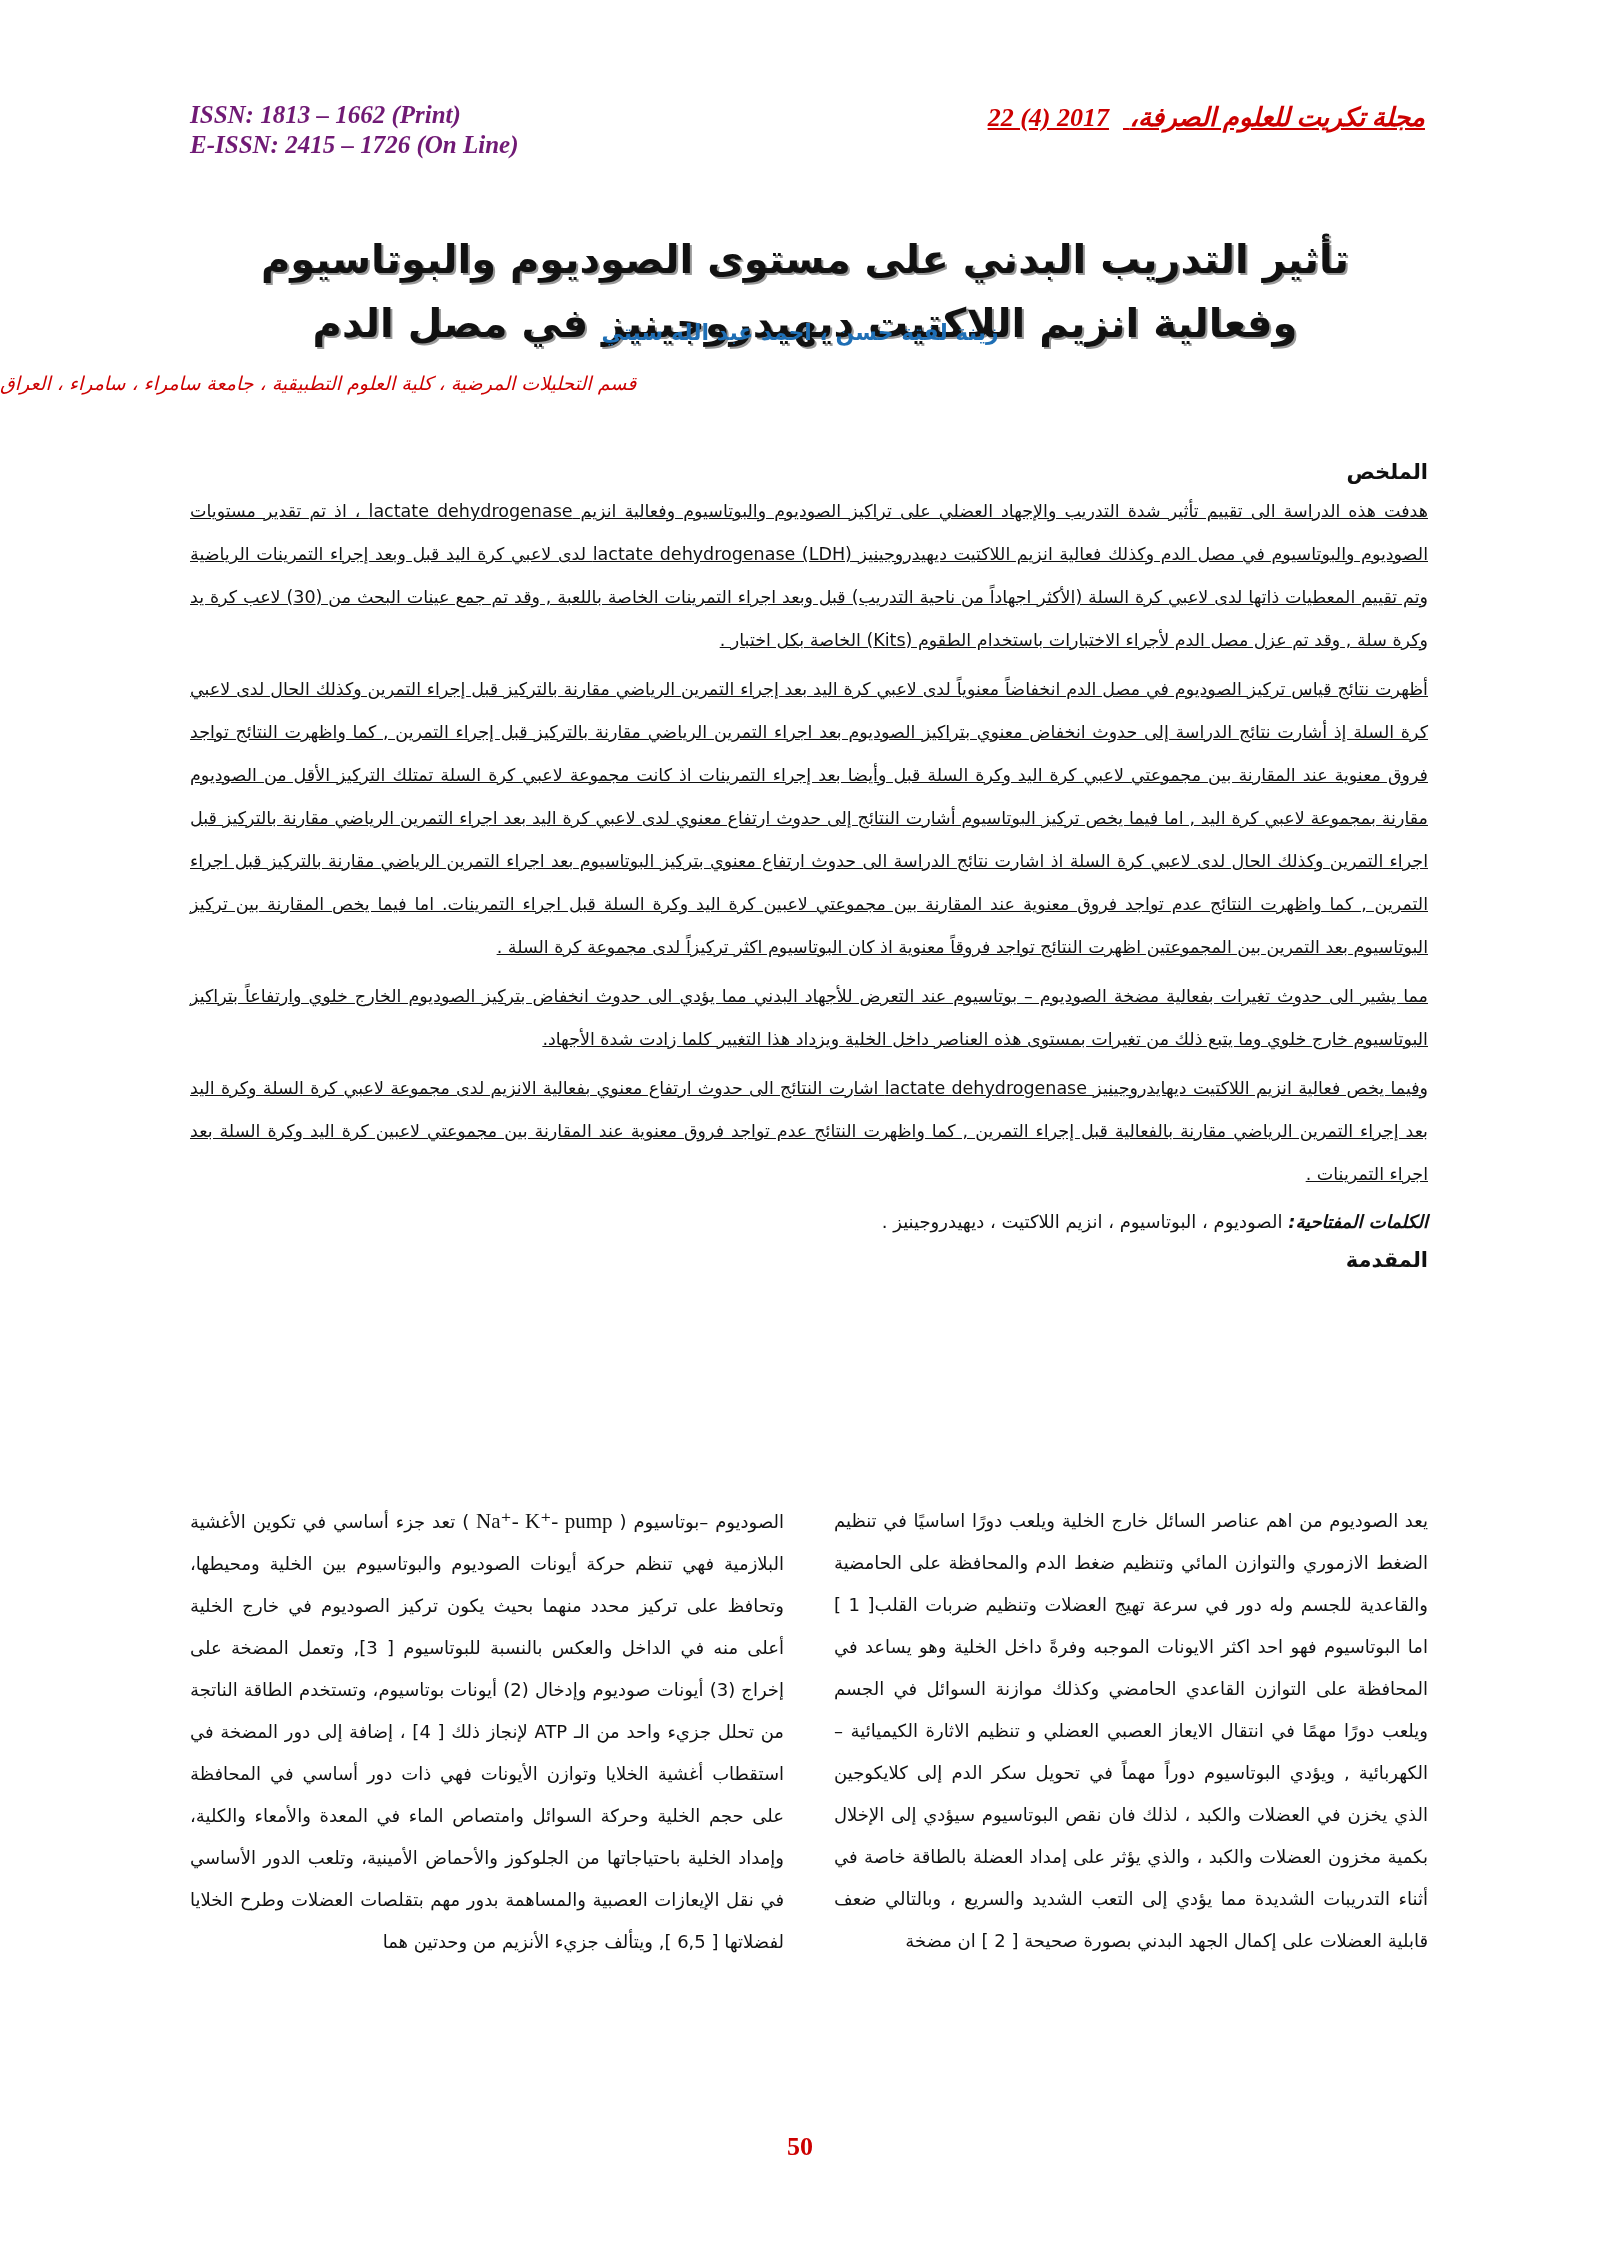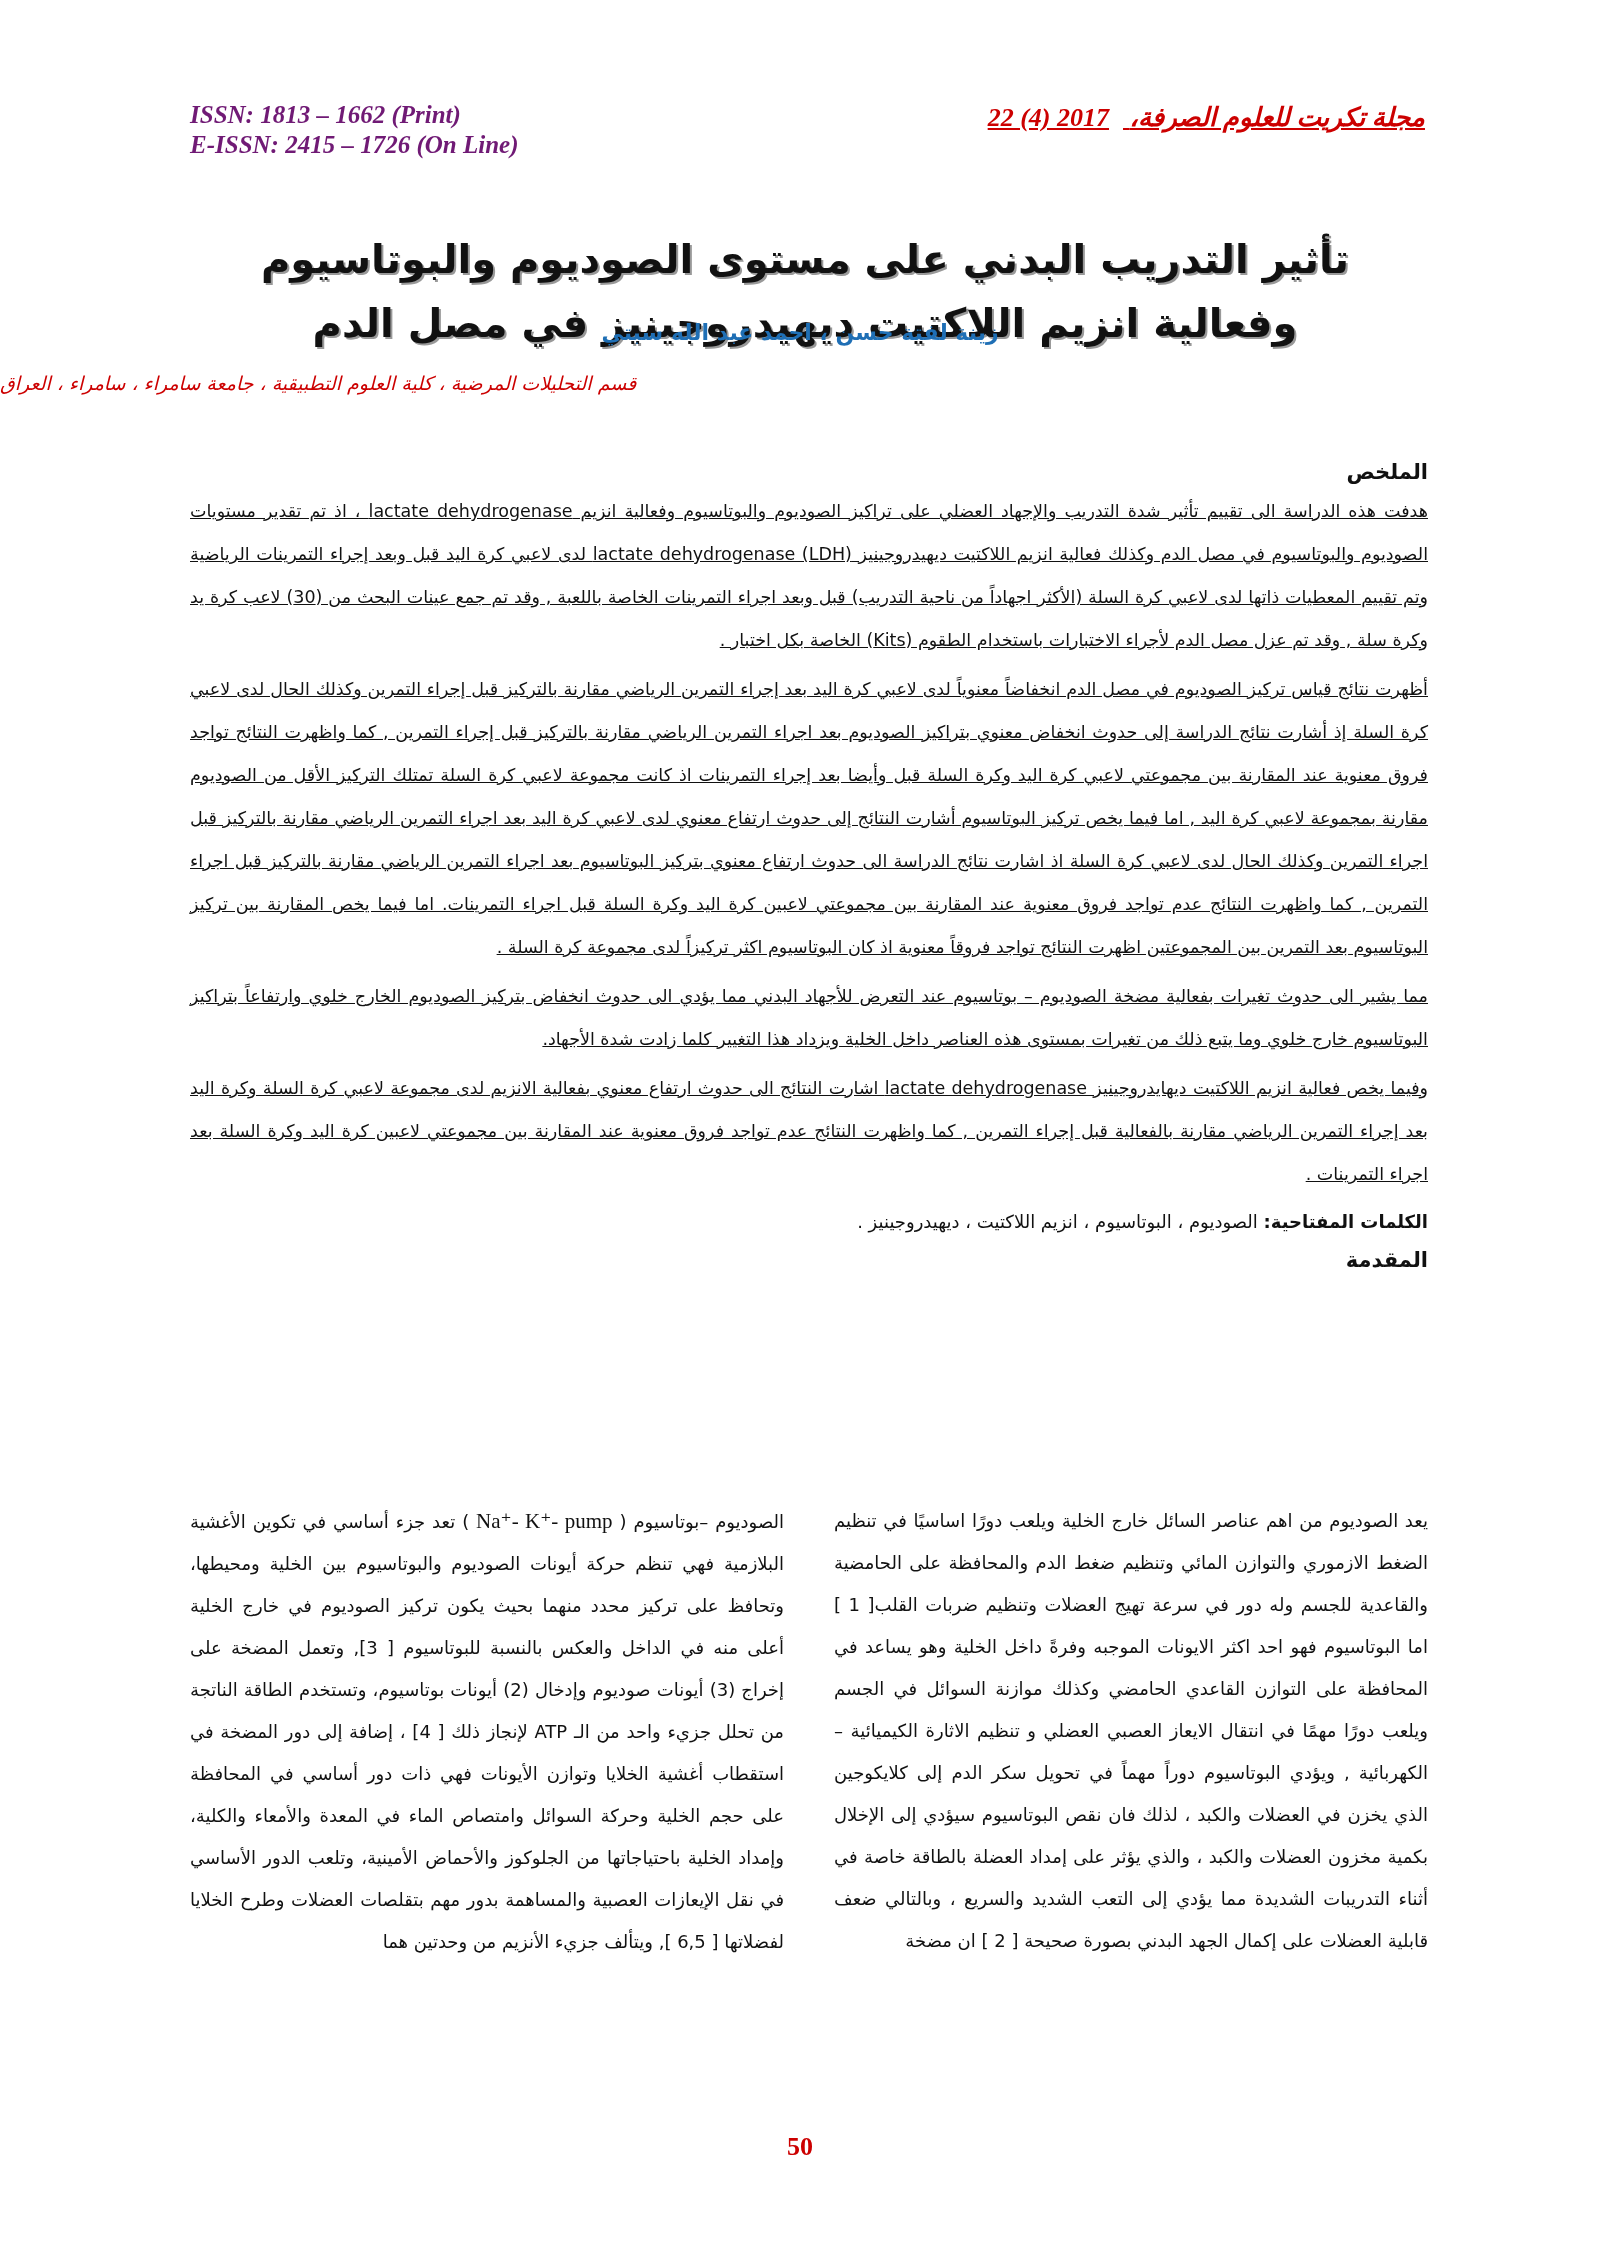--- a/index.html
+++ b/index.html
@@ -17,21 +17,21 @@
            text-shadow: 2px 2px 0 #999; }
   .authors { position: absolute; left: 0; right: 0; top: 320px; text-align: center; direction: rtl;
              color: #1f6fb5; font-weight: bold; font-size: 22px; }
   .affil { position: absolute; left: 0; right: 0; top: 372px; text-align: left; direction: rtl;
            color: #cc0000; font-style: italic; font-size: 19px; }
   .main { position: absolute; left: 190px; right: 172px; top: 460px; direction: rtl; text-align: justify; }
   .section-h { font-weight: bold; font-size: 21px; margin: 0 0 6px 0; }
   .para { font-size: 17.5px; line-height: 43px; margin: 0 0 6px 0; text-align: justify; text-align-last: right; text-decoration: underline; }
   .en { direction: ltr; unicode-bidi: embed; font-family: "Liberation Serif", "DejaVu Serif", serif; font-size: 21px; }
   .kw { font-size: 18px; line-height: 40px; margin: 4px 0 0 0; }
-  .kw b { font-weight: bold; }
+  .kw b { font-weight: bold; font-style: italic; }
   .intro-h { font-weight: bold; font-size: 21px; margin: 6px 0 0 0; }
   .cols { position: absolute; left: 190px; right: 172px; top: 1500px; display: flex; direction: rtl; gap: 50px; }
   .col { flex: 1; direction: rtl; }
   .col p { font-size: 18px; line-height: 42px; margin: 0; text-align: justify; text-align-last: right; }
   .page-num { position: absolute; left: 0; right: 0; top: 2132px; text-align: center; color: #cc0000;
               font-family: "Liberation Serif", "DejaVu Serif", serif; font-weight: bold; font-size: 26px; }
 </style>
 </head>
 <body>
 

